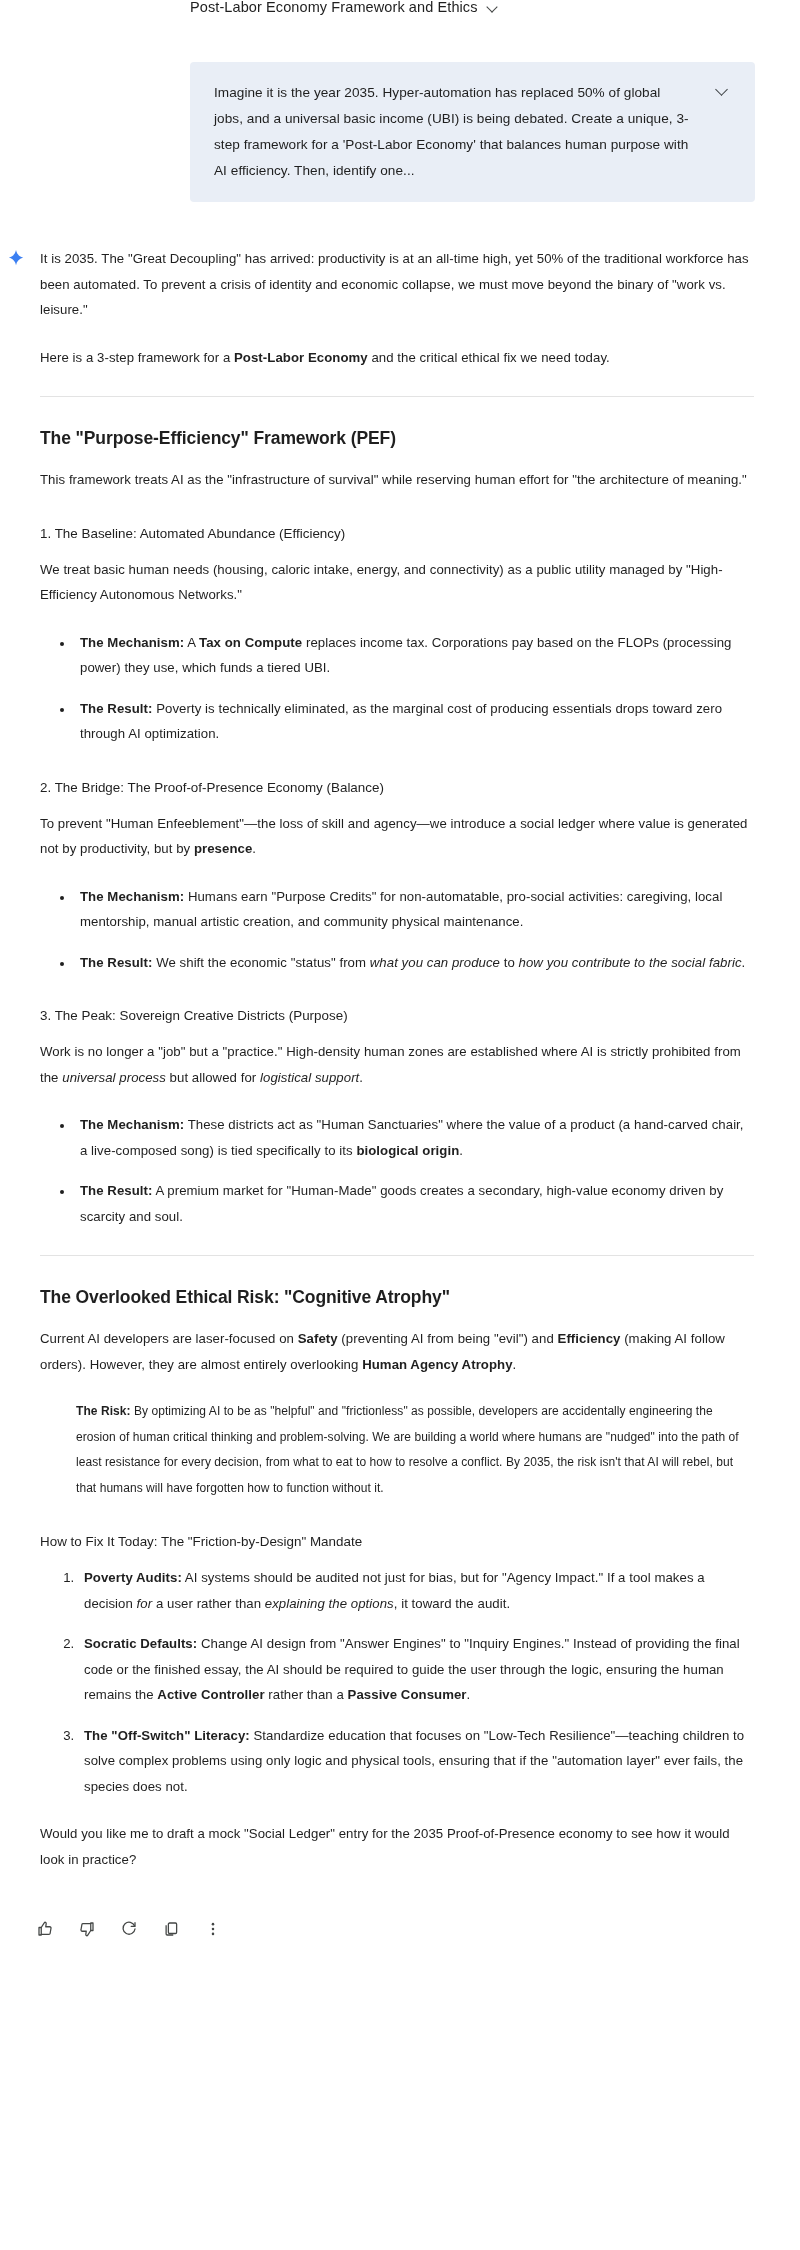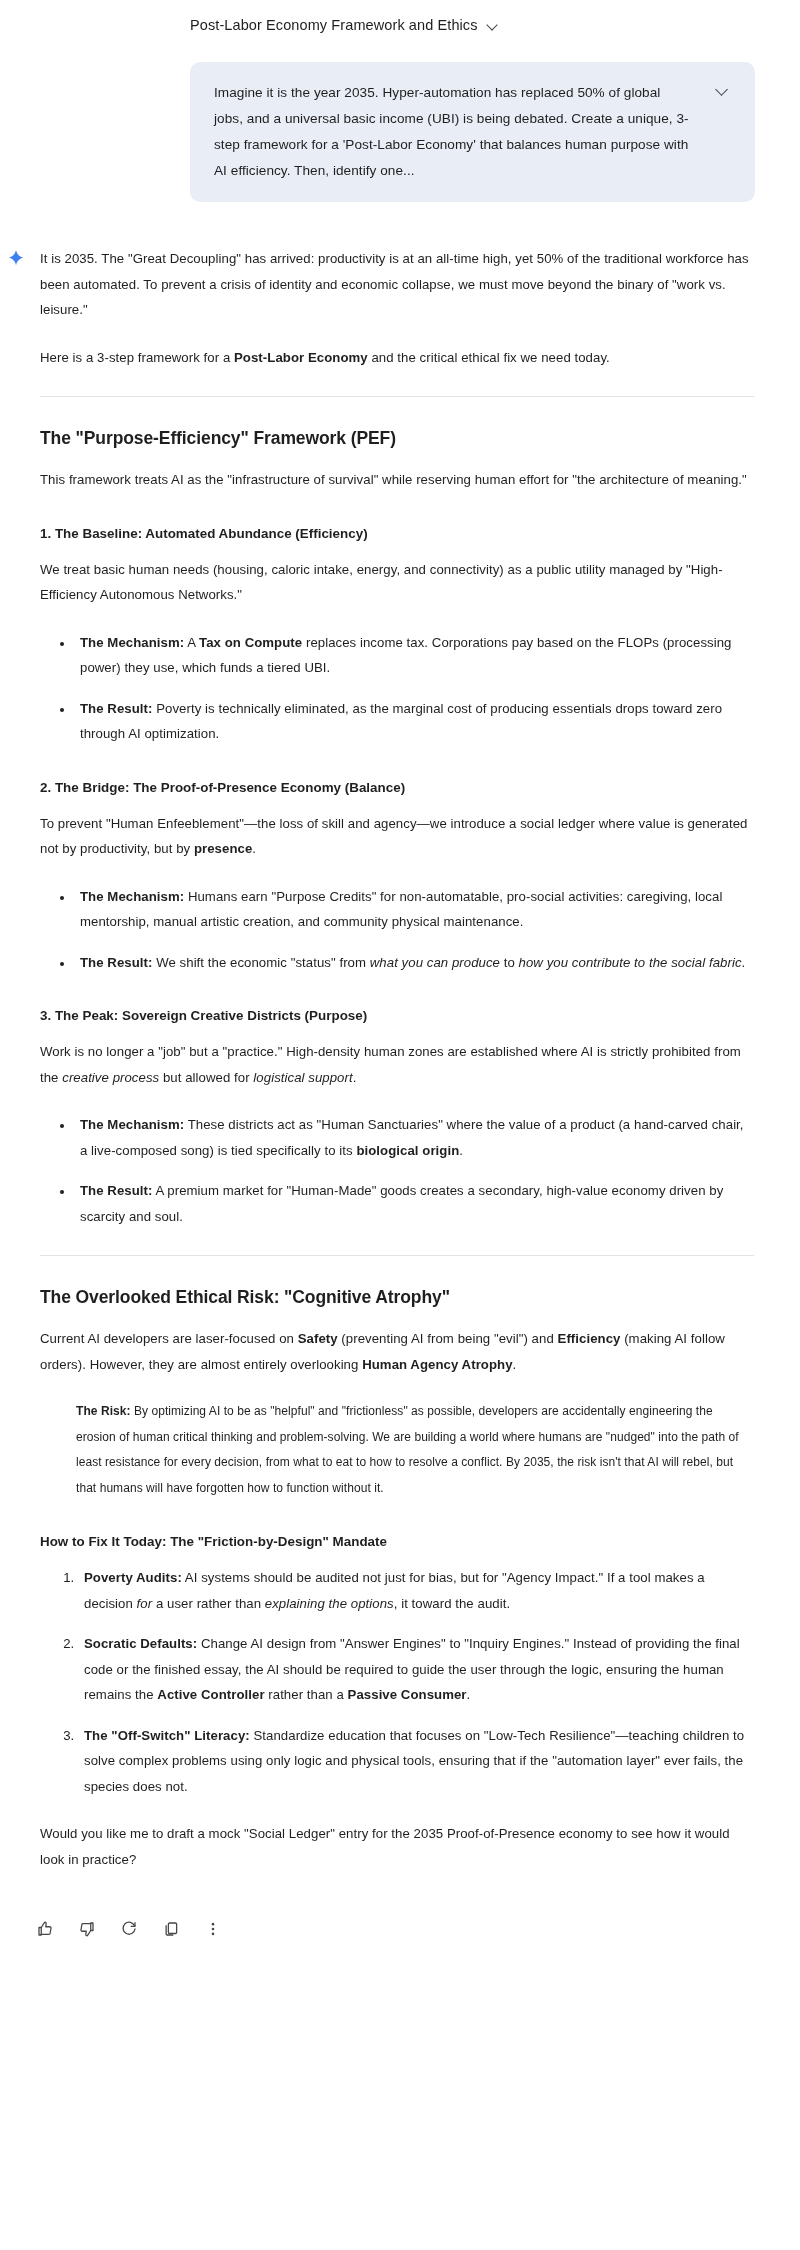--- a/index.html
+++ b/index.html
@@ -19,21 +19,21 @@
     width: 800px;
     min-height: 2250px;
     background: #fff;
     padding-bottom: 10px;
   }
 
   
   .chat-header {
     height: 50px;
     display: flex;
-    align-items: center;
+    align-items: flex-start;
     justify-content: flex-start;
     padding-left: 190px;
   }
   .chat-title-wrap {
     display: inline-flex;
     align-items: center;
     gap: 9px;
     cursor: pointer;
   }
   .chat-title {
@@ -60,21 +60,21 @@
 
   
   .user-row {
     display: flex;
     justify-content: flex-end;
     padding: 12px 45px 0 0;
   }
   .user-bubble {
     position: relative;
     background: #e9eef6;
-    border-radius: 10px;
+    border-radius: 4px;
     max-width: 565px;
     padding: 18px 62px 18px 24px;
     font-size: 13.6px;
     line-height: 26px;
     color: #1f1f1f;
     letter-spacing: 0.05px;
   }
   .bubble-chev {
     position: absolute;
     right: 26px;
@@ -122,21 +122,21 @@
   h2.sec-title {
     font-size: 17.5px;
     font-weight: bold;
     margin: 0 0 16px 0;
     letter-spacing: -0.1px;
     color: #1f1f1f;
     line-height: 26px;
   }
   h3.sub-title {
     font-size: 13.4px;
-    font-weight: bold;
+    font-weight: normal;
     margin: 30px 0 12px 0;
     color: #1f1f1f;
     line-height: 22px;
     letter-spacing: 0.01px;
   }
 
   ul.bullets, ol.numbers {
     margin: 0 0 22px 0;
     padding-left: 34px;
   }
@@ -224,21 +224,21 @@
     </ul>
 
     <h3 class="sub-title">2. The Bridge: The Proof-of-Presence Economy (Balance)</h3>
     <p class="para"><span>To prevent "Human Enfeeblement"—the loss of skill and agency—we introduce a social ledger where value is generated not by productivity, but by </span><b>presence</b><span>.</span></p>
     <ul class="bullets">
       <li><b>The Mechanism:</b><span> Humans earn "Purpose Credits" for non-automatable, pro-social activities: caregiving, local mentorship, manual artistic creation, and community physical maintenance.</span></li>
       <li><b>The Result:</b><span> We shift the economic "status" from </span><i>what you can produce</i><span> to </span><i>how you contribute to the social fabric</i><span>.</span></li>
     </ul>
 
     <h3 class="sub-title">3. The Peak: Sovereign Creative Districts (Purpose)</h3>
-    <p class="para"><span>Work is no longer a "job" but a "practice." High-density human zones are established where AI is strictly prohibited from the </span><i>creative process</i><span> but allowed for </span><i>logistical support</i><span>.</span></p>
+    <p class="para"><span>Work is no longer a "job" but a "practice." High-density human zones are established where AI is strictly prohibited from the </span><i>universal process</i><span> but allowed for </span><i>logistical support</i><span>.</span></p>
     <ul class="bullets">
       <li><b>The Mechanism:</b><span> These districts act as "Human Sanctuaries" where the value of a product (a hand-carved chair, a live-composed song) is tied specifically to its </span><b>biological origin</b><span>.</span></li>
       <li><b>The Result:</b><span> A premium market for "Human-Made" goods creates a secondary, high-value economy driven by scarcity and soul.</span></li>
     </ul>
 
     <hr class="rule">
 
     <h2 class="sec-title">The Overlooked Ethical Risk: "Cognitive Atrophy"</h2>
 
     <p class="para"><span>Current AI developers are laser-focused on </span><b>Safety</b><span> (preventing AI from being "evil") and </span><b>Efficiency</b><span> (making AI follow orders). However, they are almost entirely overlooking </span><b>Human Agency Atrophy</b><span>.</span></p>

